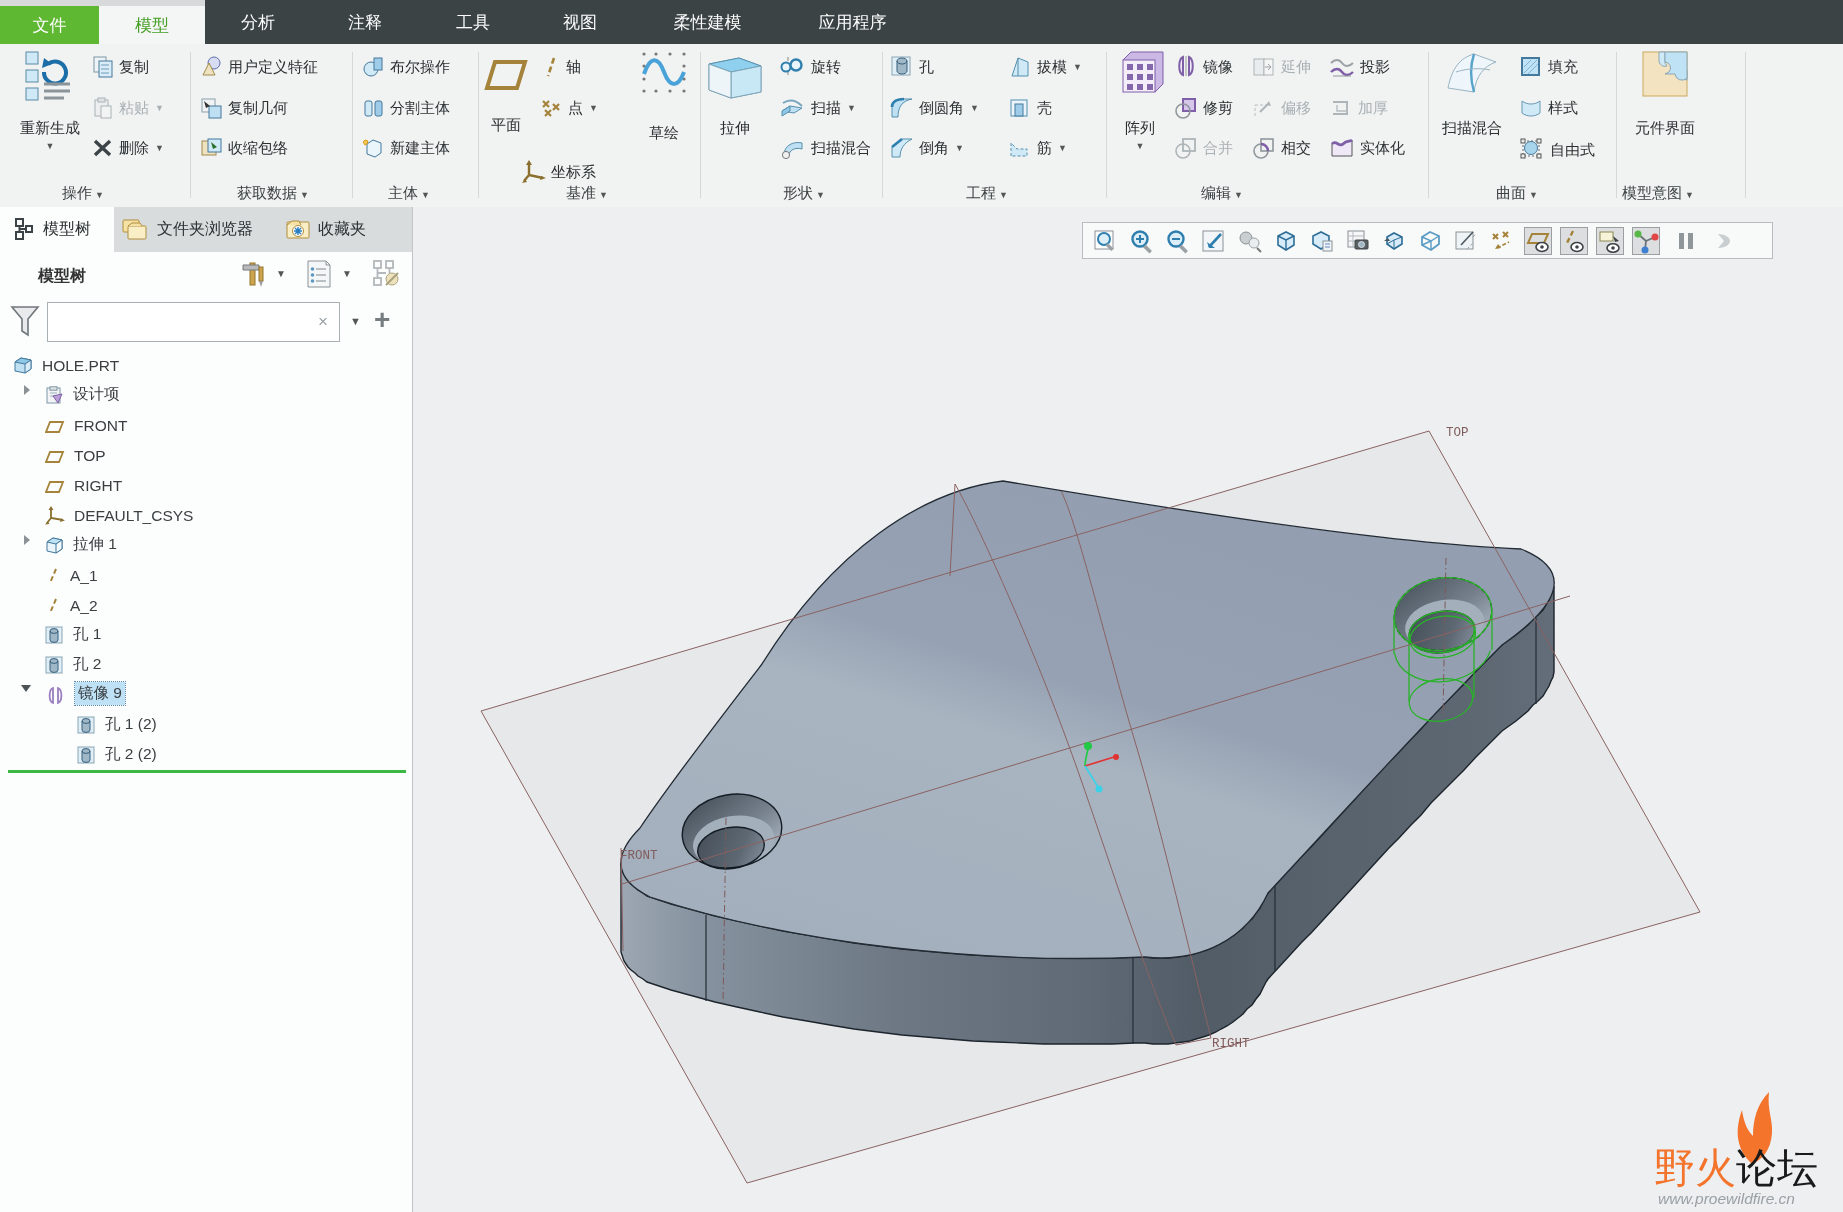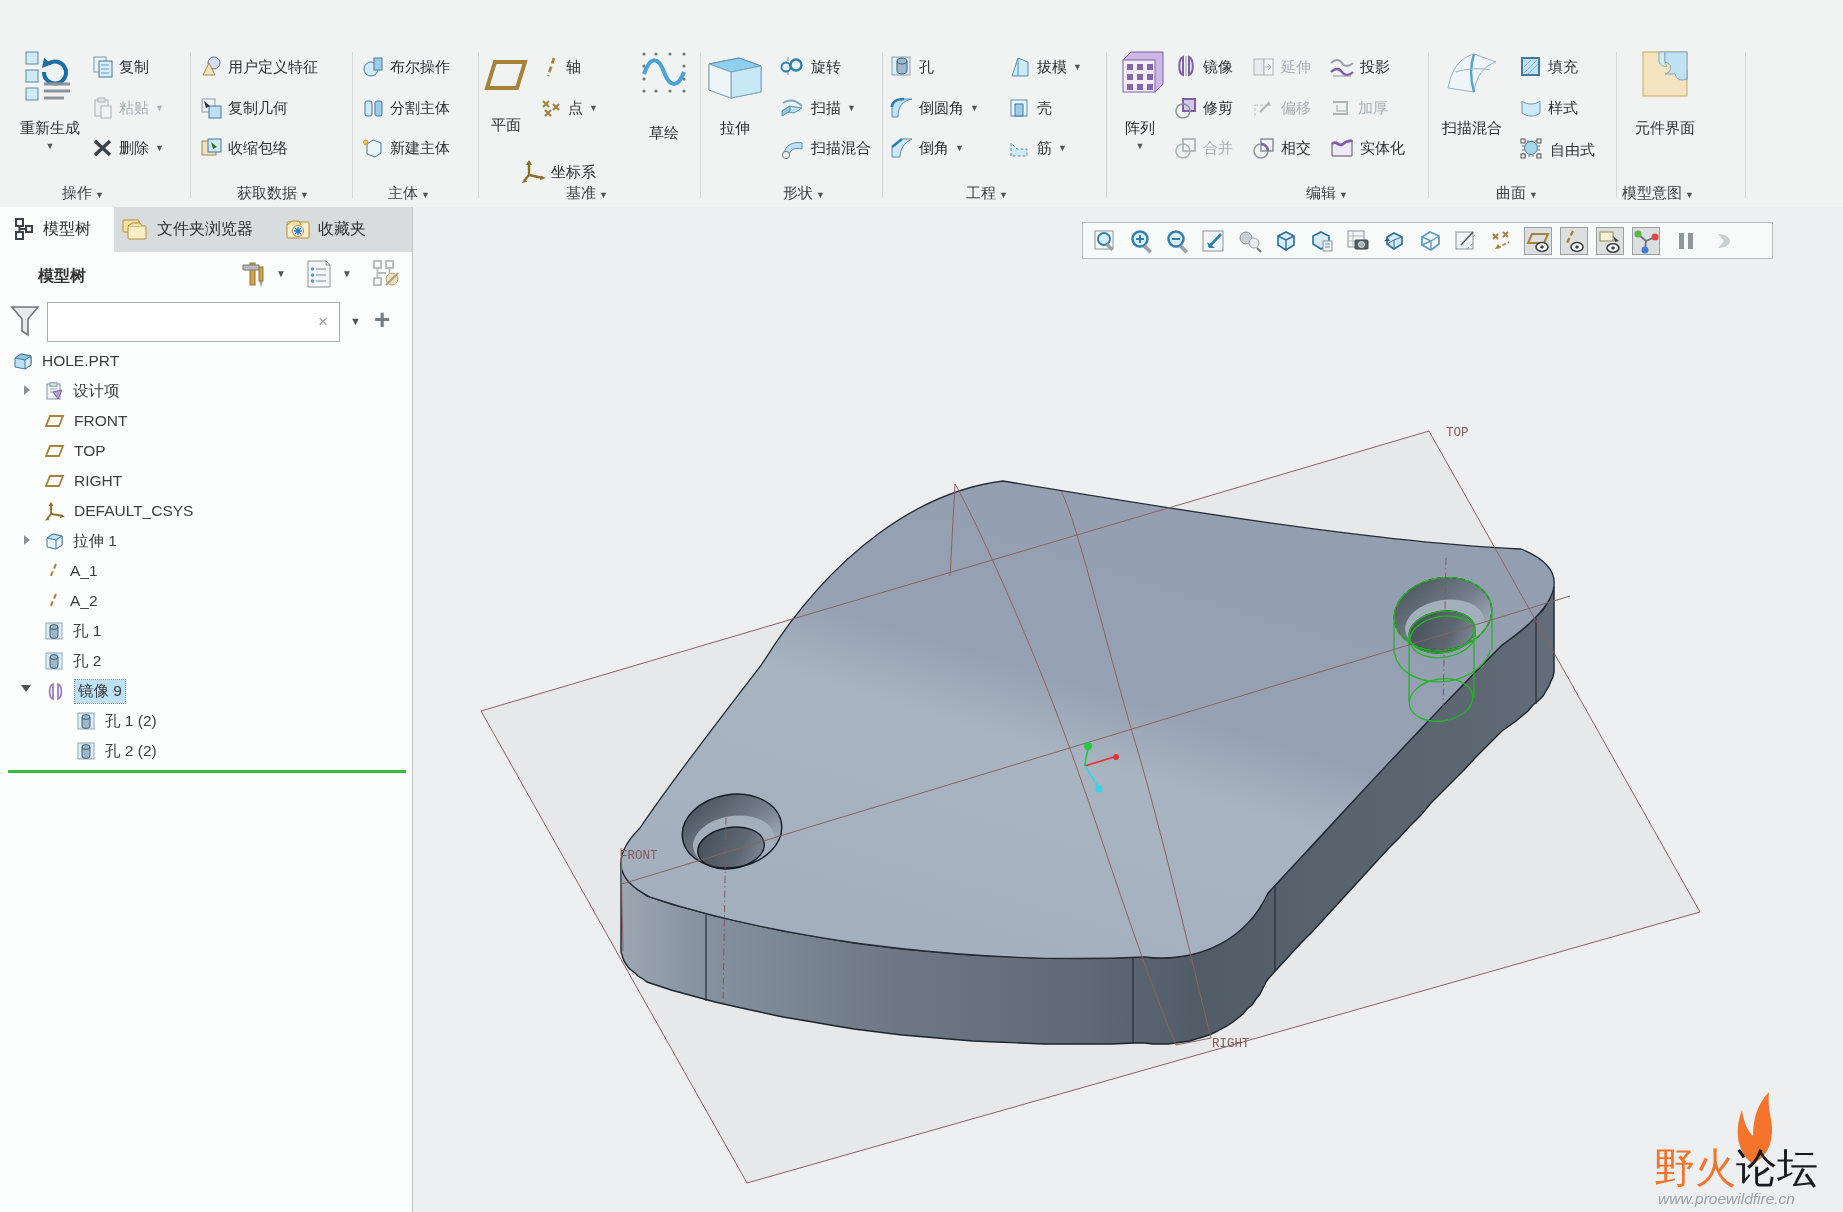--- a/index.html
+++ b/index.html
@@ -32,35 +32,46 @@
     border-right:1px solid #c0c5c6;box-sizing:border-box;}
   #ptabs{position:absolute;left:0;top:0;width:412px;height:45px;background:#d8dcdc;}
   .ptab{position:absolute;top:0;height:45px;display:flex;align-items:center;font-size:16px;color:#2b3133;}
   #ptab-active{left:0;width:114px;background:#fcfdfd;padding-left:13px;box-sizing:border-box;}
   #phead{position:absolute;left:0;top:45px;width:412px;height:50px;}
   #phead .title{position:absolute;left:38px;top:14px;font-size:16px;font-weight:bold;color:#333;}
   #pfilter{position:absolute;left:0;top:95px;width:412px;height:44px;}
   #pfilter input{position:absolute;left:47px;top:0;width:293px;height:40px;border:1px solid #a9b0b3;
     box-sizing:border-box;background:#fff;}
   #ptree{position:absolute;left:0;top:139px;width:412px;}
-  .trow{position:absolute;height:28px;display:flex;align-items:center;font-size:15.5px;color:#3a3f42;white-space:nowrap;}
+  .trow{position:absolute;height:28px;display:flex;align-items:flex-end;font-size:15.5px;color:#3a3f42;white-space:nowrap;}
   .trow svg{margin-right:9px;}
   .texp{position:absolute;width:12px;height:12px;}
   #insline{position:absolute;left:8px;top:563px;width:398px;height:3px;background:#3cb845;}
   
   #viewport{position:absolute;left:413px;top:207px;width:1430px;height:1005px;background:#edeff1;}
   #vtoolbar{position:absolute;left:669px;top:15px;width:691px;height:37px;background:#f8f9f9;
     border:1px solid #b9bdbe;box-sizing:border-box;display:flex;align-items:center;padding-left:5px;}
   .vicon{width:26px;height:26px;margin:0 5px;flex:0 0 auto;}
   .vicon.pressed{background:#dcdedf;outline:1px solid #9aa0a2;}
 </style>
 </head>
 <body>
 <div id="app">
 
+  <div id="menubar">
+    <div class="topstrip"></div>
+    <div id="tab-file">文件</div>
+    <div id="tab-model">模型</div>
+    <div class="menuitem" style="left:215px;width:86px;">分析</div>
+    <div class="menuitem" style="left:322px;width:86px;">注释</div>
+    <div class="menuitem" style="left:430px;width:86px;">工具</div>
+    <div class="menuitem" style="left:537px;width:86px;">视图</div>
+    <div class="menuitem" style="left:645px;width:125px;">柔性建模</div>
+    <div class="menuitem" style="left:790px;width:125px;">应用程序</div>
+  </div>
 
   <div id="ribbon">
     <div class="vsep" style="left:190px"></div>
       <div class="vsep" style="left:352px"></div>
     <div class="vsep" style="left:478px"></div>
       <div class="vsep" style="left:700px"></div>
     <div class="vsep" style="left:882px"></div>
       <div class="vsep" style="left:1106px"></div>
     <div class="vsep" style="left:1428px"></div>
       <div class="vsep" style="left:1616px"></div>
@@ -283,21 +294,21 @@
           <path d="M4 21 h18" stroke="#8f979b"></path>
         </svg>投影</div>
     <div class="ritem dis" style="left:1329px;top:52px;"><svg width="24" height="24" viewBox="0 0 24 24">
           <path d="M4 6 L18 6 L18 18 L4 18" fill="none" stroke="#adb5b8" stroke-width="2"></path>
           <path d="M8 9 L8 15 L18 15 L18 9" fill="none" stroke="#b6bdc0" stroke-width="1.4"></path>
         </svg>加厚</div>
     <div class="ritem" style="left:1329px;top:92px;"><svg width="26" height="24" viewBox="0 0 26 24">
           <path d="M3 20 L3 8 C7 3 10 12 14 8 C18 4 21 6 23 4 L23 20 Z" fill="#efe9f7" stroke="#555"></path>
           <path d="M3 8 C7 3 10 12 14 8 C18 4 21 6 23 4" fill="none" stroke="#7e5fa8" stroke-width="2.8"></path>
         </svg>实体化</div>
-    <div class="grplabel" style="left:1306px;text-align:center;">编辑<span class="dn">▼</span></div>
+    <div class="grplabel" style="left:1201px;text-align:center;">编辑<span class="dn">▼</span></div>
 
     <div class="rbig" style="left:1430px;top:6px;width:84px;">
       <svg width="56" height="46" viewBox="0 0 56 46">
         <path d="M4 38 C8 18 16 8 30 4 L52 12 C40 16 32 26 30 42 Z" fill="#eef6fb" stroke="#9ab4c2"></path>
         <path d="M30 4 C26 16 26 28 30 42" fill="none" stroke="#58a3cc" stroke-width="2.4"></path>
         <path d="M12 22 C24 18 38 18 46 20" fill="none" stroke="#9ab4c2"></path>
       </svg>
       <div style="margin-top:20px">扫描混合</div>
     </div>
     <div class="ritem" style="left:1519px;top:11px;"><svg width="24" height="24" viewBox="0 0 24 24">

